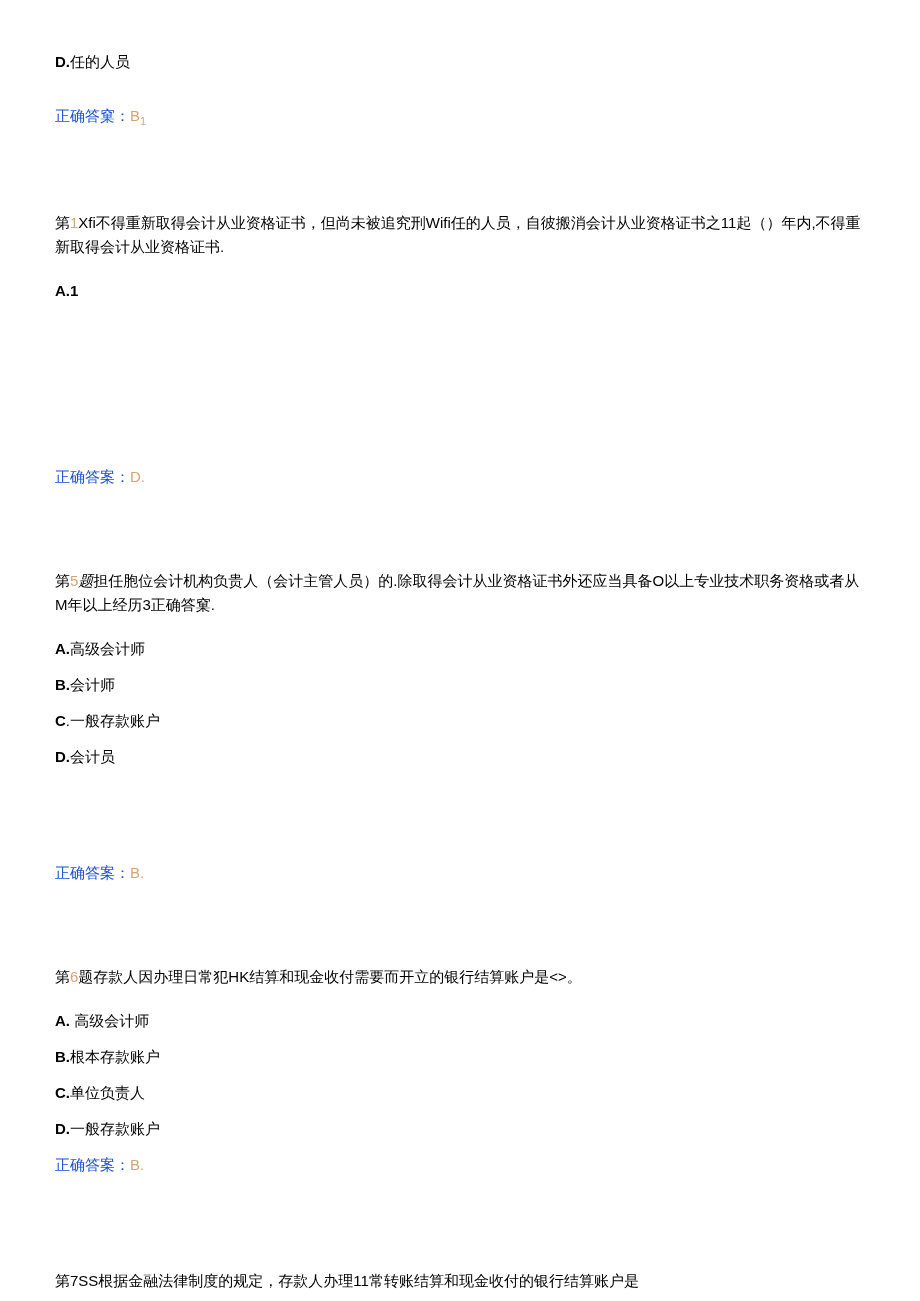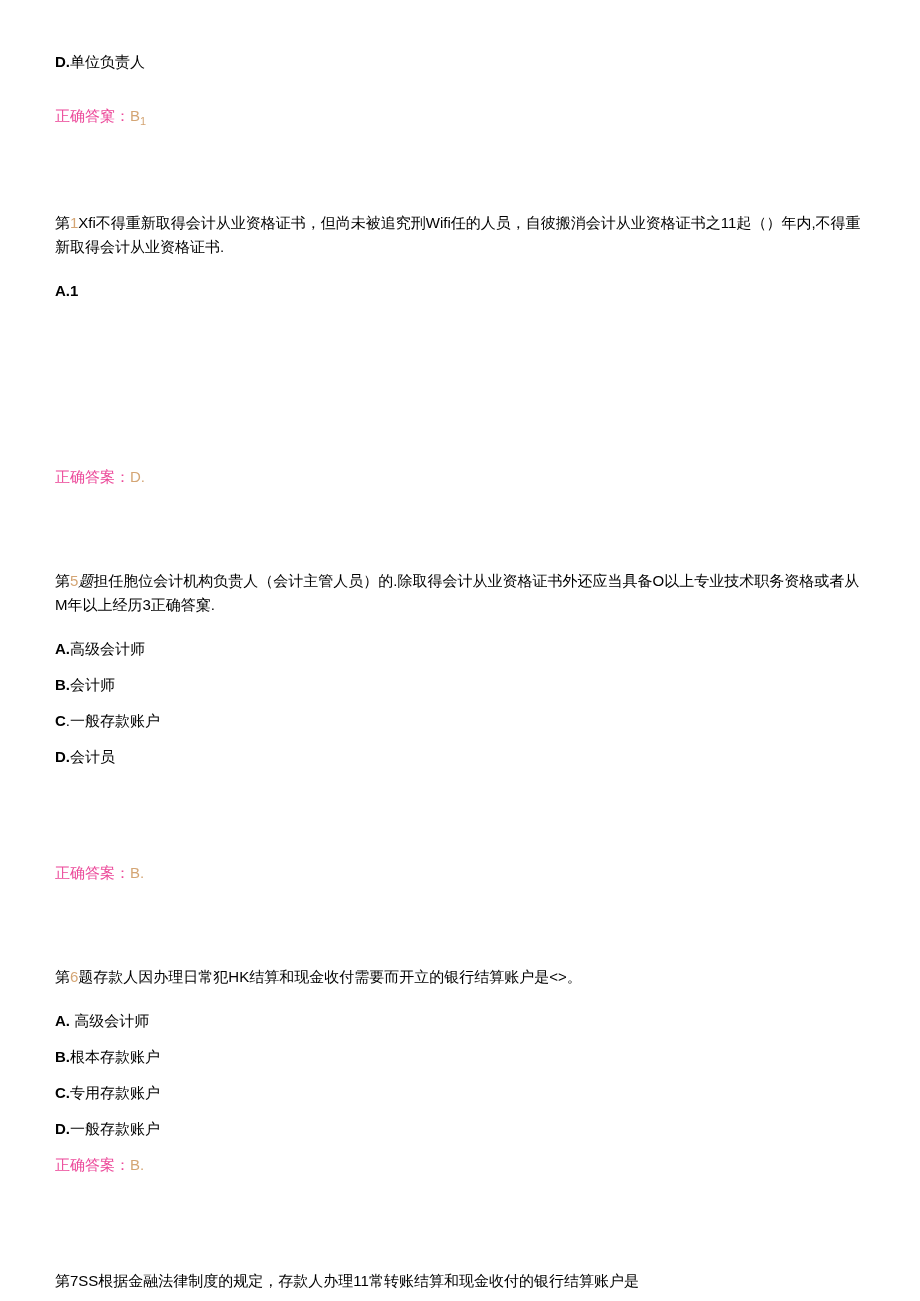--- a/index.html
+++ b/index.html
@@ -20,21 +20,21 @@
       margin-bottom: 12px;
     }
     .option-bold {
       font-weight: bold;
     }
     .answer-row {
       margin-top: 30px;
       margin-bottom: 50px;
     }
     .answer-label {
-      color: #ec4899;
+      color: #1d4ed8;
     }
     .answer-value {
       color: #d4a574;
     }
     .question {
       margin-bottom: 20px;
     }
     .question-num {
       color: #d4a574;
       font-weight: normal;
@@ -53,21 +53,21 @@
     }
     .sub-1 {
       font-size: 11px;
       vertical-align: sub;
     }
   </style>
 </head>
 <body>
 
 <div class="option">
-  <span class="option-bold">D.</span><span>单位负责人</span>
+  <span class="option-bold">D.</span><span>任的人员</span>
 </div>
 
 <div class="answer-row">
   <span class="answer-label">正确答窠：</span><span class="answer-value">B</span><span class="answer-value sub-1">1</span>
 </div>
 
 <div class="spacer-small"></div>
 
 <div class="question">
   <span>第</span><span class="question-num">1</span><span class="bold">Xfi</span><span>不得重新取得会计从业资格证书，但尚未被追究刑</span><span class="bold">Wifi</span><span>任的人员，自彼搬消会计从业资格证书之11起（）年内,不得重新取得会计从业资格证书.</span>
@@ -114,21 +114,21 @@
   <span>第</span><span class="question-num">6</span><span>题存款人因办理日常犯</span><span class="bold">HK</span><span>结算和现金收付需要而开立的银行结算账户是&lt;&gt;。</span>
 </div>
 
 <div class="option">
   <span class="option-bold">A.</span><span>   高级会计师</span>
 </div>
 <div class="option">
   <span class="option-bold">B.</span><span>根本存款账户</span>
 </div>
 <div class="option">
-  <span class="option-bold">C.</span><span>专用存款账户</span>
+  <span class="option-bold">C.</span><span>单位负责人</span>
 </div>
 <div class="option">
   <span class="option-bold">D.</span><span>一般存款账户</span>
 </div>
 
 <div class="option" style="margin-top:12px;">
   <span class="answer-label">正确答案：</span><span class="answer-value">B.</span>
 </div>
 
 <div class="spacer-med"></div>

